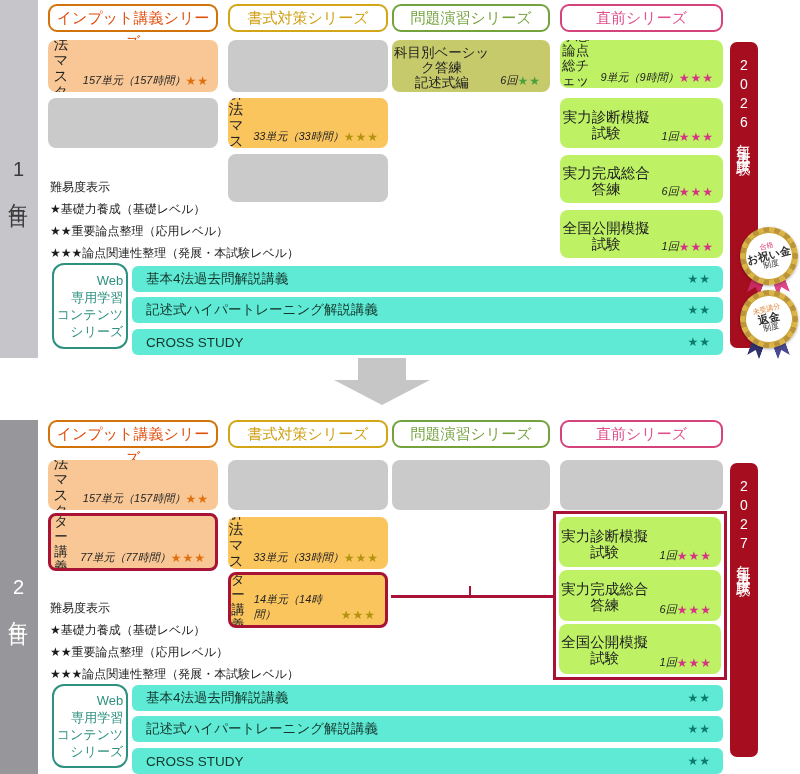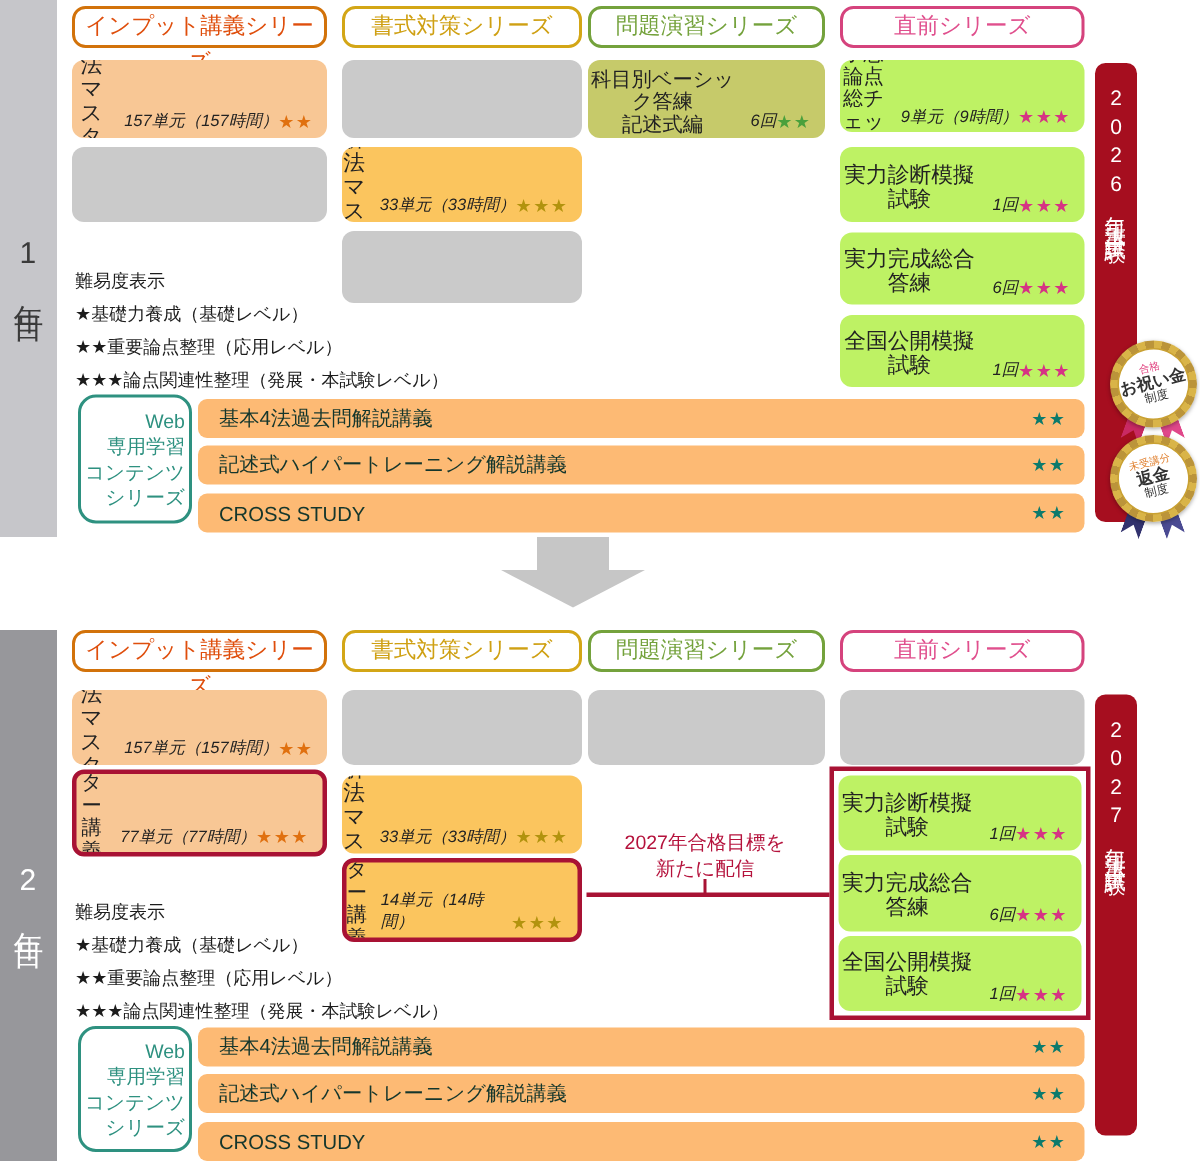--- a/index.html
+++ b/index.html
@@ -38,21 +38,21 @@
   .st-green { color:#4aa03c; }
   .st-pink { color:#d63384; }
 
   
   .legend { position:absolute; left:50px; width:345px; font-size:12px; line-height:22px; color:#1c1c1c; }
 
   
   .webbox { position:absolute; left:52px; width:76px; border:2.5px solid #2e9180; border-radius:12px;
             background:#fff; color:#2e9180; display:flex; align-items:center; justify-content:center;
             text-align:center; font-size:13px; line-height:17px; }
-  .grow { position:absolute; left:132px; width:591px; height:26px; background:#fdba74; border-radius:6px;
+  .grow { position:absolute; left:132px; width:591px; height:26px; background:#5eead4; border-radius:6px;
           display:flex; justify-content:space-between; align-items:center; padding:0 12px 0 14px;
           font-size:13.5px; color:#14362c; }
   .grow .gst { color:#0c7a6c; font-size:12px; letter-spacing:1px; }
 
   
   .exambar { position:absolute; left:730px; width:28px; background:#a60e1f; border-radius:7px;
              color:#fff; display:flex; justify-content:center; padding-top:15px; }
   .exambar .vtx { writing-mode:vertical-rl; text-orientation:upright; font-size:14px; letter-spacing:3px; }
 
   
@@ -273,22 +273,20 @@
     </div>
     <div class="box pinkb gbox">
       <div class="bt">全国公開模擬試験</div>
       <div class="br">
           <span class="bd">1回</span>
           <span class="stars st-pink">★★★</span>
         </div>
     </div>
   </div>
 
-  <div class="annot pre">2027年合格目標を
-新たに配信</div>
   <div class="conn" style="left:391px;top:595px;width:162px;height:2.5px"></div>
   <div class="conn" style="left:469px;top:586px;width:2px;height:10px"></div>
 
   <div class="legend" style="top:597px">
     <div>難易度表示</div>
     <div>★基礎力養成（基礎レベル）</div>
     <div>★★重要論点整理（応用レベル）</div>
     <div>★★★論点関連性整理（発展・本試験レベル）</div>
   </div>
 

